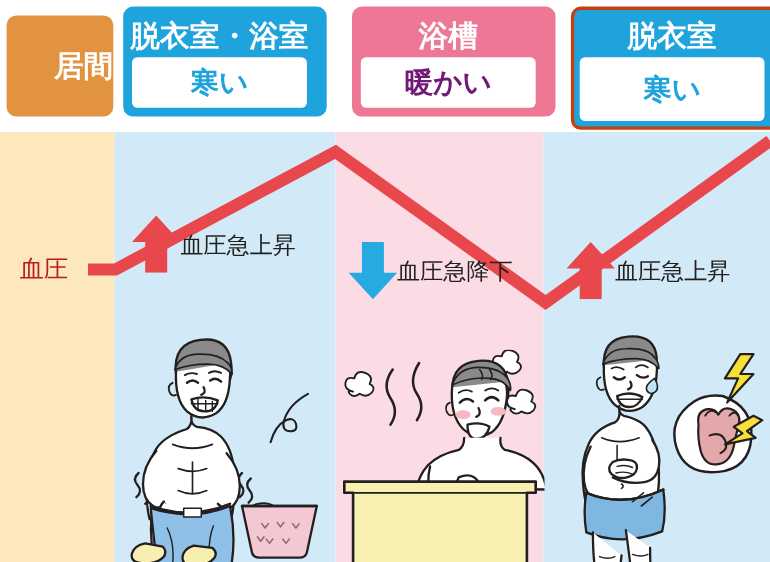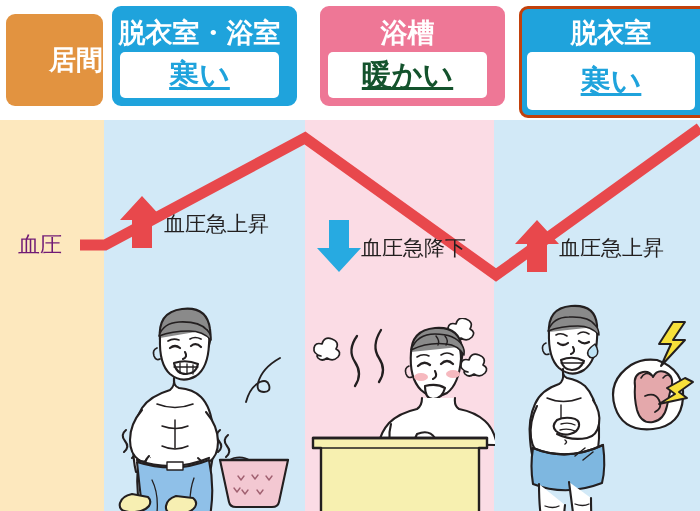--- a/index.html
+++ b/index.html
@@ -56,25 +56,24 @@
   }
   .room-temp-box {
     flex: 1;
     background: #ffffff;
     border-radius: 5px;
     display: flex;
     align-items: center;
     justify-content: center;
   }
   .room-temp {
-    font-size: 30px;
+    font-size: 26px;
     font-weight: bold;
     line-height: 1;
     white-space: nowrap;
-    text-decoration: underline;
   }
 
   
   #bands {
     position: absolute;
     left: 0; top: 120px;
     width: 700px;
     height: 391px;
   }
   .band {
@@ -88,21 +87,21 @@
     position: absolute;
     left: 0; top: 120px;
     width: 700px;
     height: 391px;
   }
 
   
   .bp-axis-label {
     position: absolute;
     font-size: 22px;
-    color: #701a75;
+    color: #b91c1c;
     font-weight: normal;
     white-space: nowrap;
     line-height: 1;
   }
   .annot {
     position: absolute;
     display: flex;
     align-items: center;
     width: 170px;
   }
@@ -137,21 +136,21 @@
     <div class="room-card framed" style="left:112px; top:6px; width:185px; height:100px; background:#1FA3DC; border:3px solid #1FA3DC;">
       <div class="room-title">脱衣室・浴室</div>
       <div class="room-temp-box">
         <span class="room-temp" style="color:#1FA3DC;">寒い</span>
       </div>
     </div>
 
     <div class="room-card framed" style="left:320px; top:6px; width:185px; height:100px; background:#EE7796; border:3px solid #EE7796;">
       <div class="room-title">浴槽</div>
       <div class="room-temp-box">
-        <span class="room-temp" style="color:#14532d;">暖かい</span>
+        <span class="room-temp" style="color:#701a75;">暖かい</span>
       </div>
     </div>
 
     <div class="room-card framed" style="left:500px; top:6px; width:194px; height:112px; background:#1FA3DC; border:3px solid #c2410c;margin-left:19px;">
       <div class="room-title">脱衣室</div>
       <div class="room-temp-box">
         <span class="room-temp" style="color:#1FA3DC;">寒い</span>
       </div>
     </div>
   </div>

